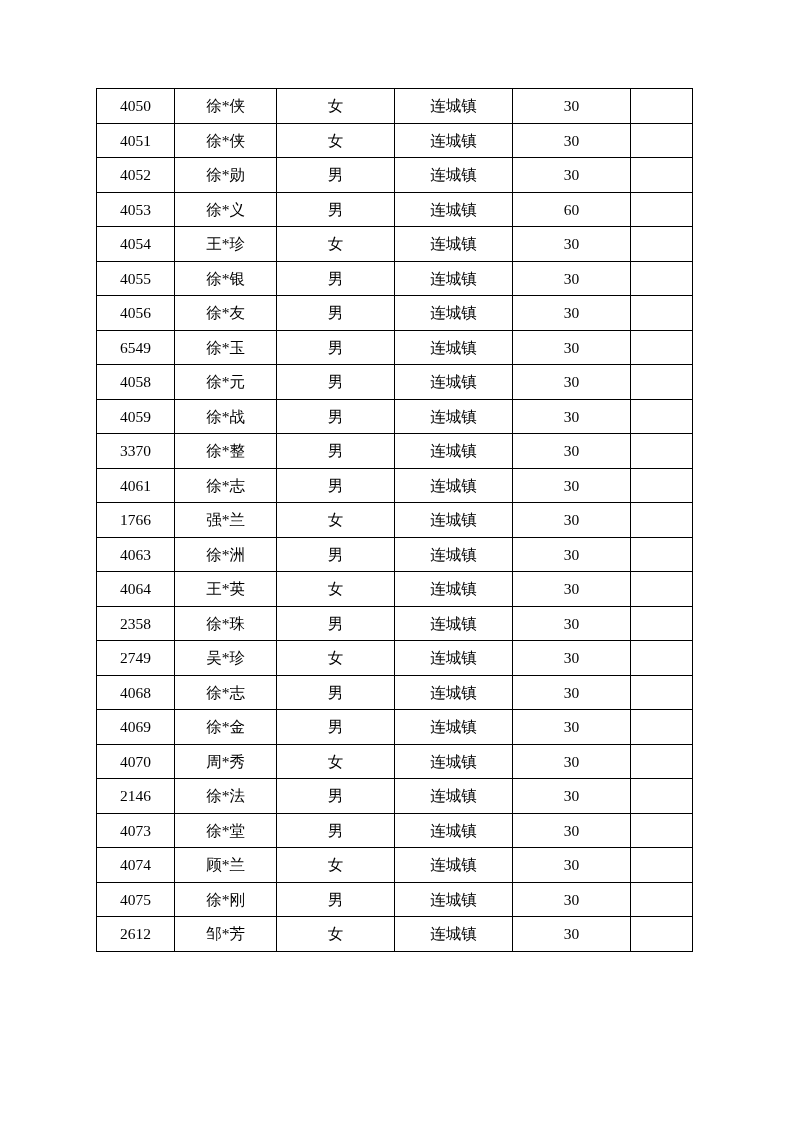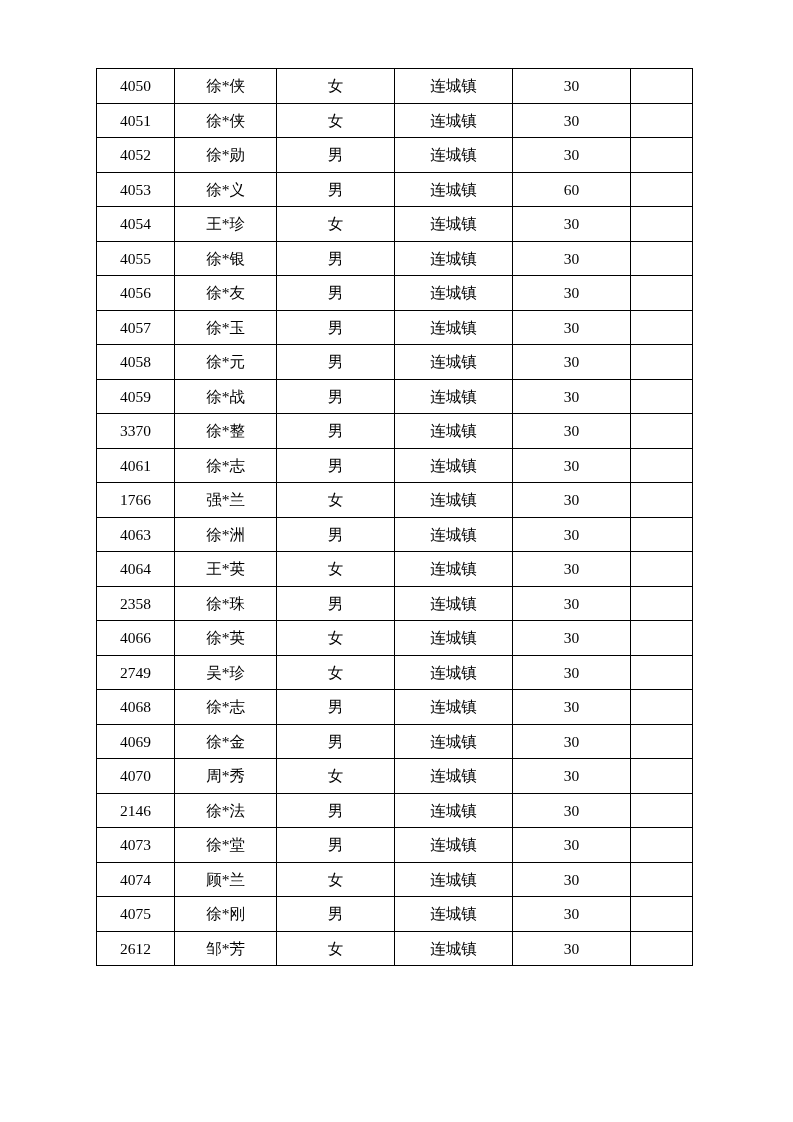--- a/index.html
+++ b/index.html
@@ -12,21 +12,21 @@
     height: 1122px;
     font-family: "Liberation Serif", "DejaVu Serif", serif;
     color: #000000;
     overflow: hidden;
   }
   .page {
     position: relative;
     width: 789px;
     height: 1122px;
     box-sizing: border-box;
-    padding: 68px 0 0 0;
+    padding: 88px 0 0 0;
   }
   table.roster {
     border-collapse: collapse;
     margin: 0 auto;
     table-layout: fixed;
     width: 596px;
   }
   table.roster td {
     border: 1px solid #000000;
     height: 33.5px;
@@ -112,21 +112,21 @@
         </tr>
         <tr>
           <td class="cell-id">4056</td>
           <td class="cell-name">徐*友</td>
           <td class="cell-sex">男</td>
           <td class="cell-town">连城镇</td>
           <td class="cell-amt">30</td>
           <td class="cell-blank"></td>
         </tr>
         <tr>
-          <td class="cell-id">4057</td>
+          <td class="cell-id">6549</td>
           <td class="cell-name">徐*玉</td>
           <td class="cell-sex">男</td>
           <td class="cell-town">连城镇</td>
           <td class="cell-amt">30</td>
           <td class="cell-blank"></td>
         </tr>
         <tr>
           <td class="cell-id">4058</td>
           <td class="cell-name">徐*元</td>
           <td class="cell-sex">男</td>
@@ -179,28 +179,20 @@
           <td class="cell-name">王*英</td>
           <td class="cell-sex">女</td>
           <td class="cell-town">连城镇</td>
           <td class="cell-amt">30</td>
           <td class="cell-blank"></td>
         </tr>
         <tr>
           <td class="cell-id">2358</td>
           <td class="cell-name">徐*珠</td>
           <td class="cell-sex">男</td>
-          <td class="cell-town">连城镇</td>
-          <td class="cell-amt">30</td>
-          <td class="cell-blank"></td>
-        </tr>
-        <tr>
-          <td class="cell-id">4066</td>
-          <td class="cell-name">徐*英</td>
-          <td class="cell-sex">女</td>
           <td class="cell-town">连城镇</td>
           <td class="cell-amt">30</td>
           <td class="cell-blank"></td>
         </tr>
         <tr>
           <td class="cell-id">2749</td>
           <td class="cell-name">吴*珍</td>
           <td class="cell-sex">女</td>
           <td class="cell-town">连城镇</td>
           <td class="cell-amt">30</td>

